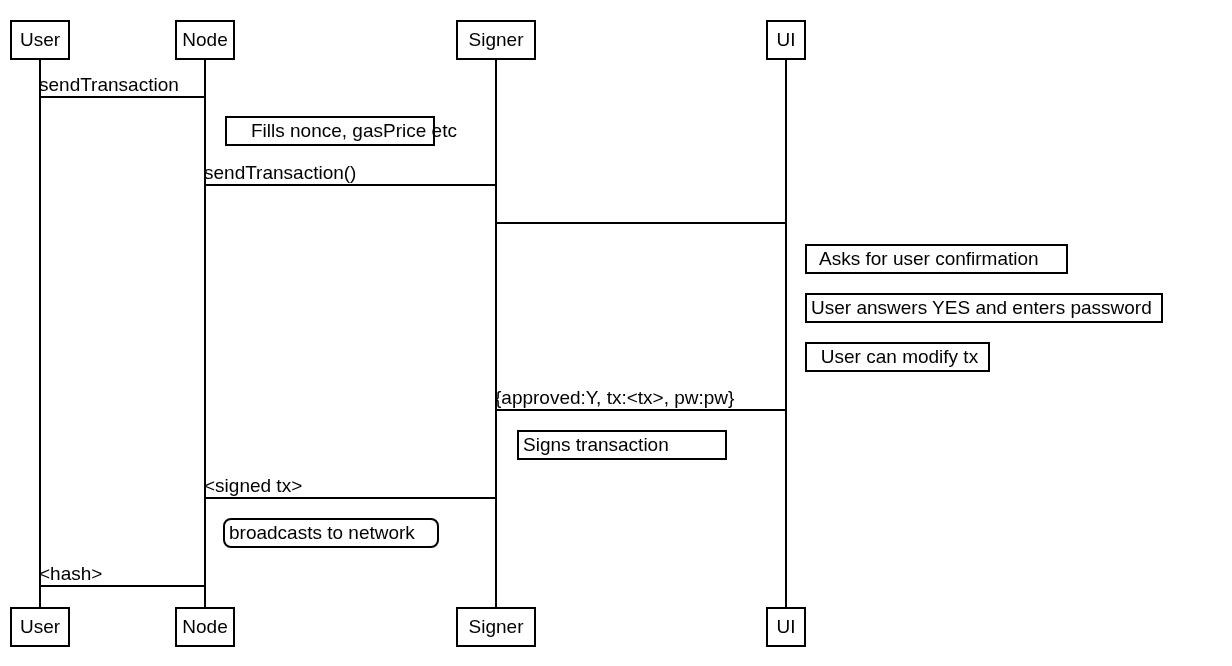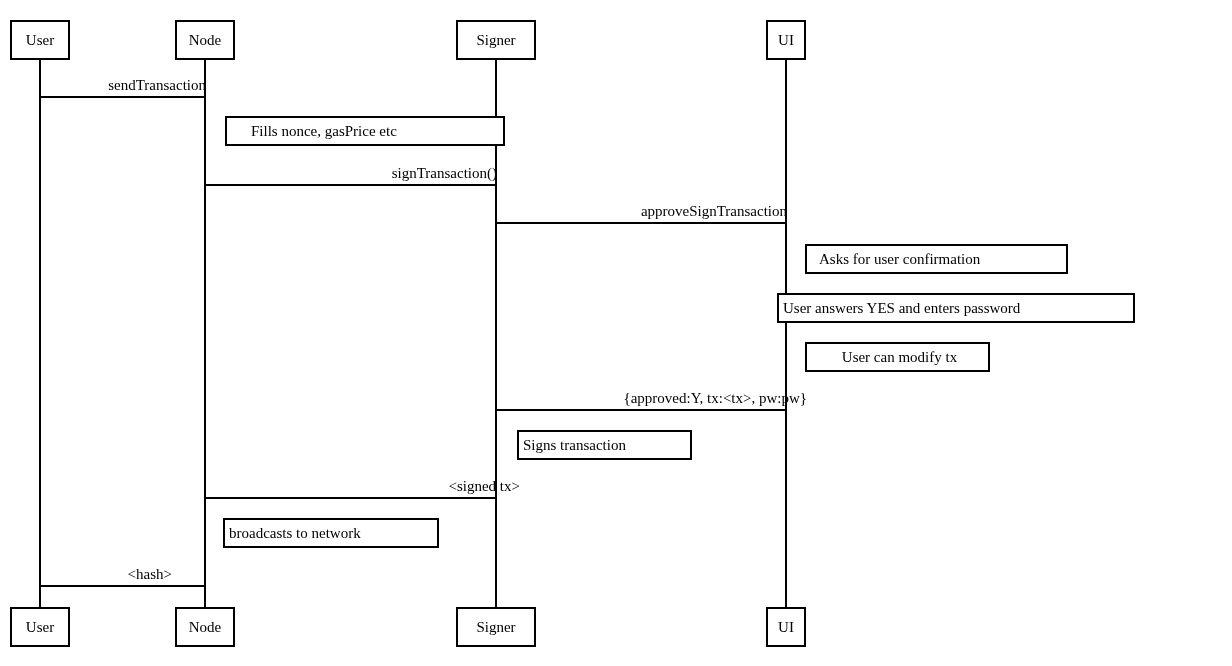--- a/index.html
+++ b/index.html
@@ -1,31 +1,31 @@
 <!DOCTYPE html>
 <html style="--stroke: #000000; --bg: #ffffff;"><head>
 <meta charset="utf-8">
 <style>
   :root { --stroke:#000000; --bg:#ffffff; }
   html,body { margin:0; padding:0; background:var(--bg); }
   .canvas {
     position:relative; width:1232px; height:666px; background:var(--bg);
-    font-family:Liberation Serif, serif; font-size:15px; color:var(--stroke);
+    font-family:Liberation Sans, sans-serif; font-size:19px; color:var(--stroke);
     overflow:hidden;
   }
   .actor {
     position:absolute; height:40px; box-sizing:border-box;
     border:2px solid var(--stroke); background:var(--bg);
     display:flex; align-items:center; justify-content:center;
     white-space:pre;
   }
   .lifeline { position:absolute; width:2px; background:var(--stroke); }
   .msg-label {
     position:absolute; height:20px; line-height:20px;
-    text-align:right; white-space:pre;
+    text-align:left; white-space:pre;
   }
   .msg-line { position:absolute; height:2px; background:var(--stroke); }
   .note {
     position:absolute; height:30px; box-sizing:border-box;
     border:2px solid var(--stroke); background:var(--bg);
     line-height:26px; padding-left:4px; white-space:pre; overflow:visible;
   }
 </style>
 </head>
 <body>
@@ -38,41 +38,40 @@
   <div class="actor" style="left:766px; top:20px; width:40px;">UI</div>
 
   <div class="lifeline" style="left:39px;  top:60px; height:547px;"></div>
   <div class="lifeline" style="left:204px; top:60px; height:547px;"></div>
   <div class="lifeline" style="left:495px; top:60px; height:547px;"></div>
   <div class="lifeline" style="left:785px; top:60px; height:547px;"></div>
 
   <div class="msg-label" style="left:39px; top:75px; width:167px;">sendTransaction</div>
   <div class="msg-line" style="left:39px; top:96px; width:167px;"></div>
 
-  <div class="note" style="left:225px; top:116px; width:280px;padding-left:24px;">Fills nonce, gasPrice etc</div>
+  <div class="note" style="left:225px; top:116px; width:210px;padding-left:24px;">Fills nonce, gasPrice etc</div>
 
-  <div class="msg-label" style="left:204px; top:163px; width:293px;">signTransaction()</div>
+  <div class="msg-label" style="left:204px; top:163px; width:293px;">sendTransaction()</div>
   <div class="msg-line" style="left:204px; top:184px; width:293px;"></div>
 
-  <div class="msg-label" style="left:495px; top:201px; width:292px;">approveSignTransaction</div>
   <div class="msg-line" style="left:495px; top:222px; width:292px;"></div>
 
   <div class="note" style="left:805px; top:244px; width:263px;padding-left:12px;">Asks for user confirmation</div>
-  <div class="note" style="left:777px; top:293px; width:358px;">User answers YES and enters password</div>
+  <div class="note" style="left:805px; top:293px; width:358px;">User answers YES and enters password</div>
   <div class="note" style="left:805px; top:342px; width:185px;text-align:center;">User can modify tx</div>
 
-  <div class="msg-label" style="left:478px; top:388px; width:329px;">{approved:Y, tx:&lt;tx&gt;, pw:pw}</div>
+  <div class="msg-label" style="left:495px; top:388px; width:329px;">{approved:Y, tx:&lt;tx&gt;, pw:pw}</div>
   <div class="msg-line" style="left:495px; top:409px; width:292px;"></div>
 
-  <div class="note" style="left:517px; top:430px; width:175px;">Signs transaction</div>
+  <div class="note" style="left:517px; top:430px; width:210px;">Signs transaction</div>
 
-  <div class="msg-label" style="left:204px; top:476px; width:300px;padding-left:16px;">&lt;signed tx&gt;</div>
+  <div class="msg-label" style="left:204px; top:476px; width:300px;">&lt;signed tx&gt;</div>
   <div class="msg-line" style="left:204px; top:497px; width:293px;"></div>
 
-  <div class="note" style="left:223px; top:518px; width:216px;">broadcasts to network</div>
+  <div class="note" style="left:223px; top:518px; width:216px;border-radius:8px;">broadcasts to network</div>
 
   <div class="msg-label" style="left:39px; top:564px; width:133px;">&lt;hash&gt;</div>
   <div class="msg-line" style="left:39px; top:585px; width:167px;"></div>
 
   <div class="actor" style="left:10px;  top:607px; width:60px;">User</div>
   <div class="actor" style="left:175px; top:607px; width:60px;">Node</div>
   <div class="actor" style="left:456px; top:607px; width:80px;">Signer</div>
   <div class="actor" style="left:766px; top:607px; width:40px;">UI</div>
 
 </div>

